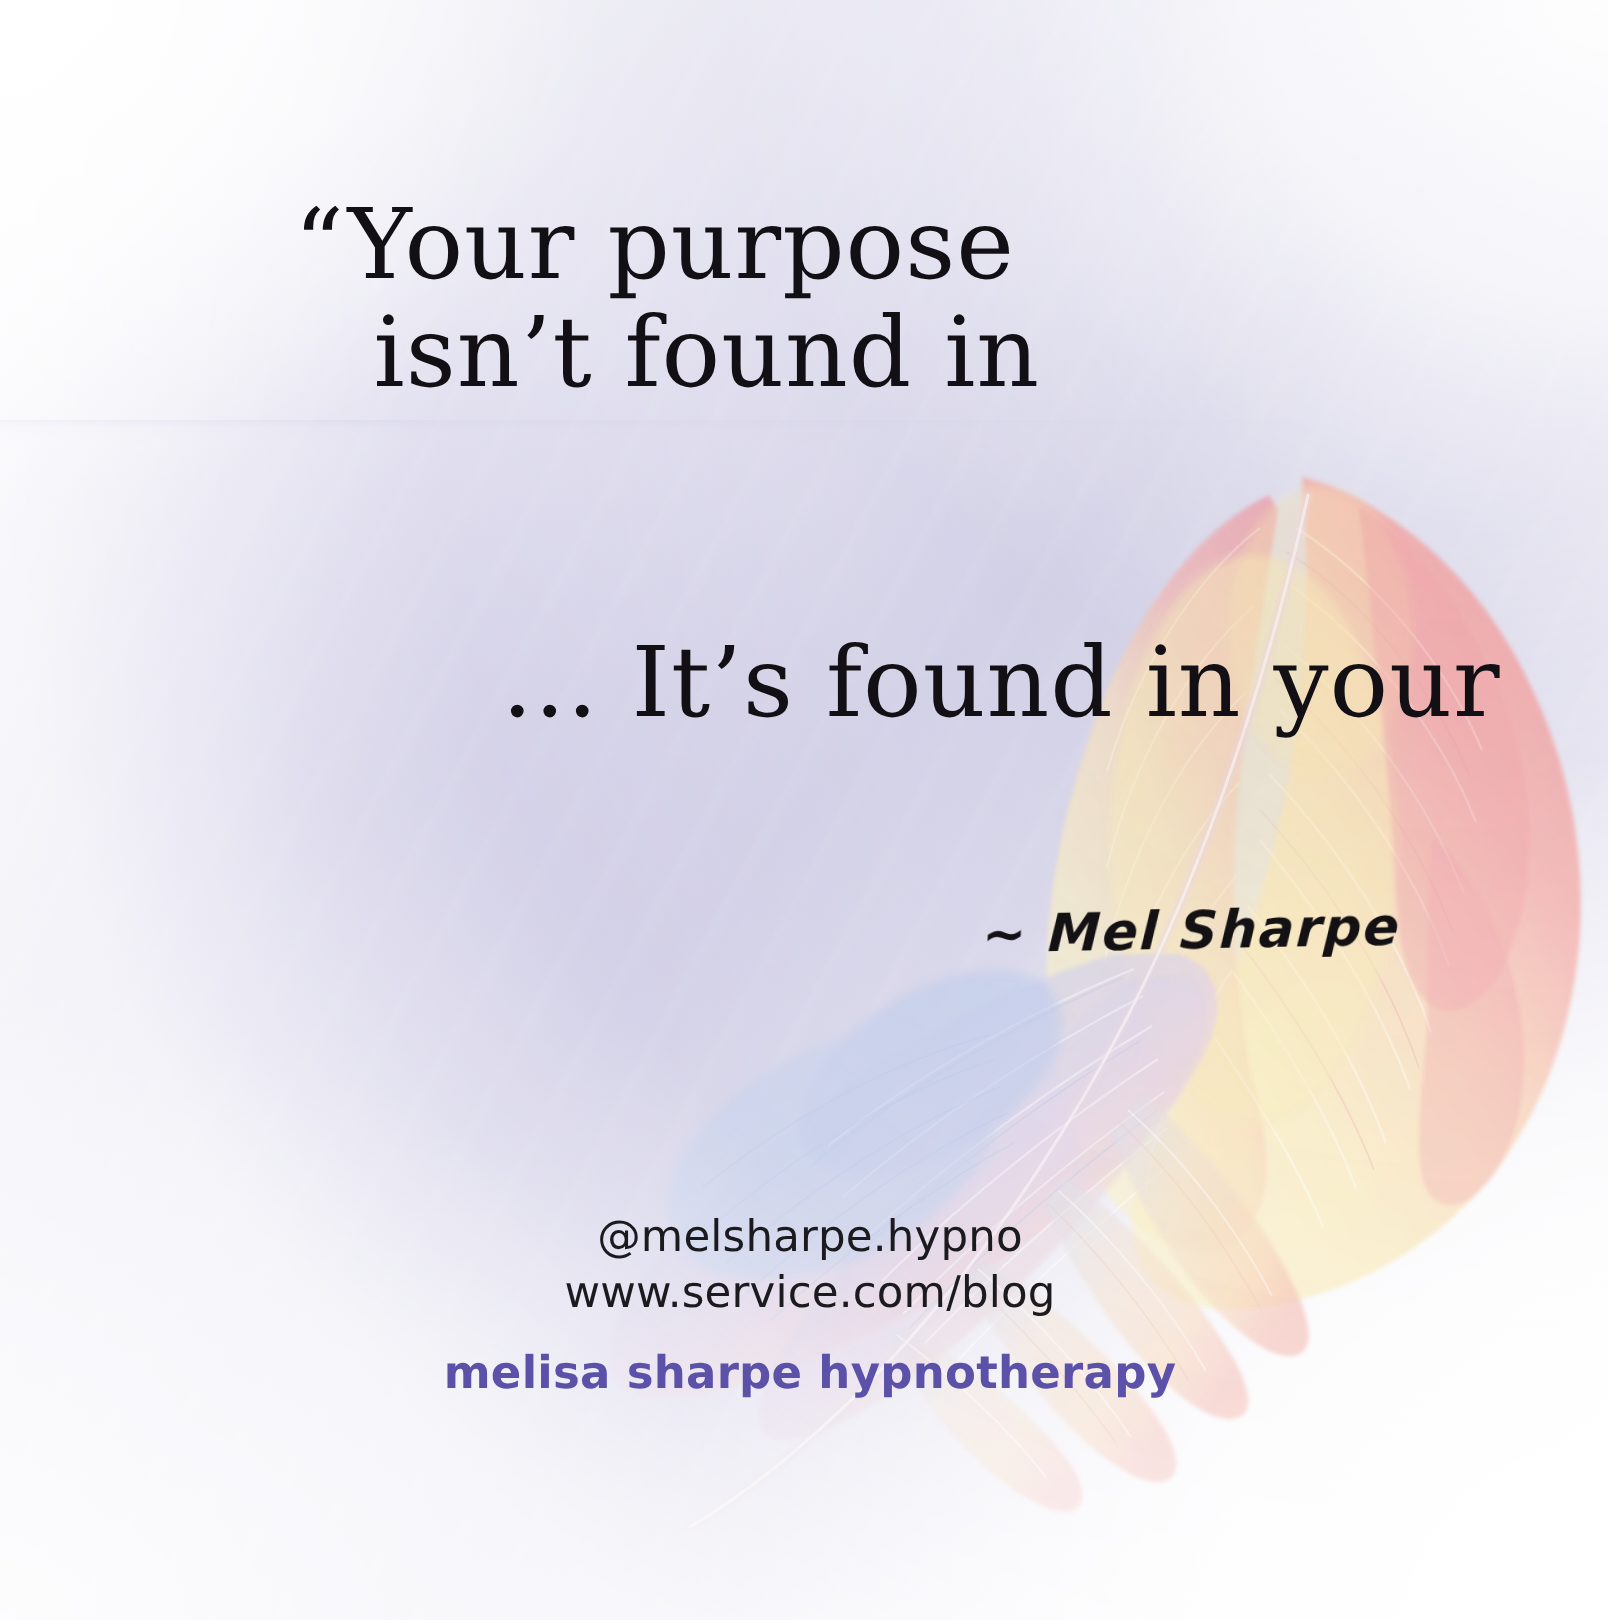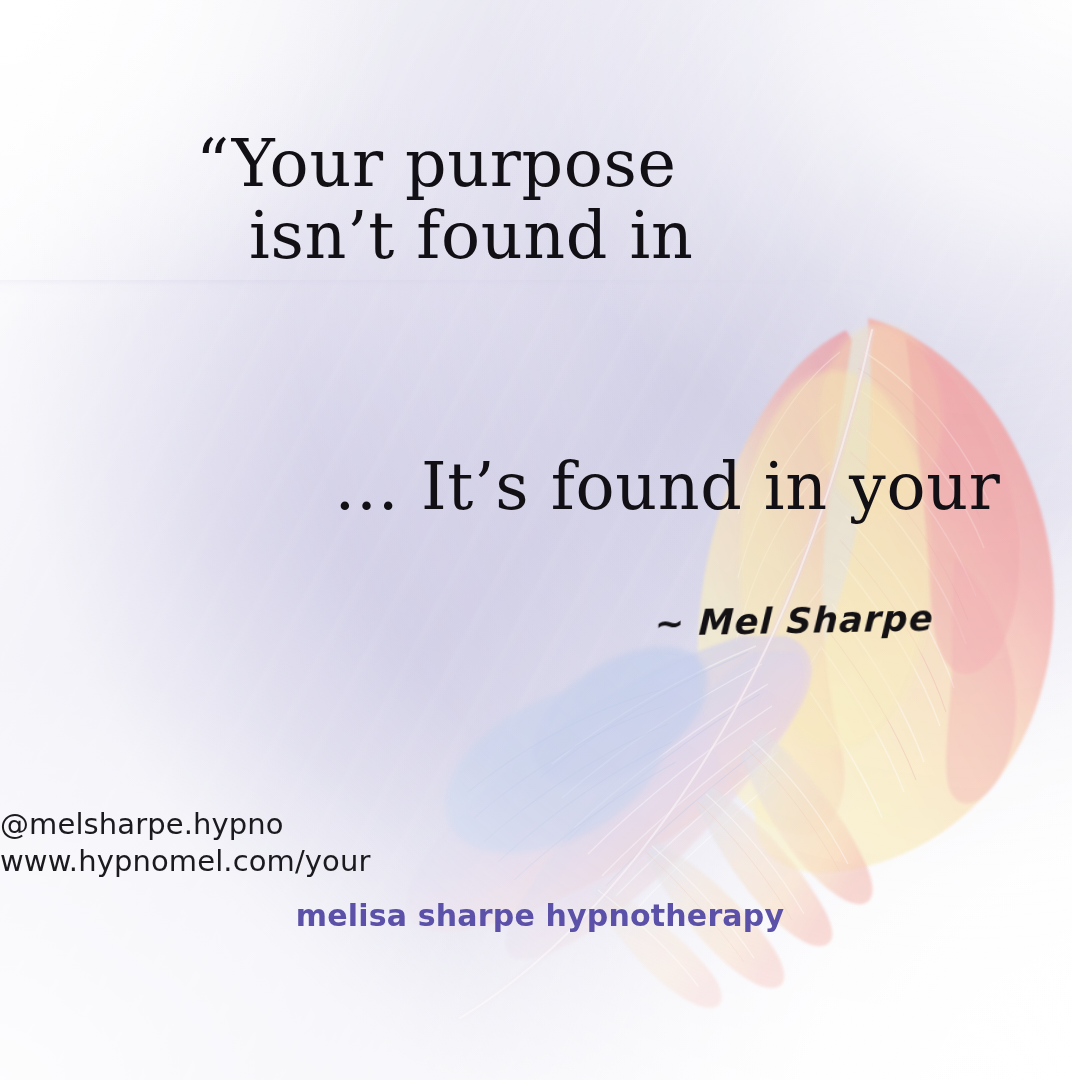--- a/index.html
+++ b/index.html
@@ -89,40 +89,41 @@
     color: #121014;
     font-family: "DejaVu Serif", "Liberation Serif", serif;
     font-weight: 400;
     letter-spacing: .01em;
     line-height: 1.0;
     white-space: nowrap;
   }
   .q-line1 { left: 196px; top: 131px; font-size: 65px; }
   .q-line2 { left: 205px; top: 203px; font-size: 65px; margin-left: 44px; }
   .q-line3 { left: 104px; top: 281px; font-size: 65px; }
-  .q-line4 { left: 334px; top: 423px; font-size: 65px; margin-top: 31px; }
+  .q-line4 { left: 334px; top: 423px; font-size: 65px; }
   .q-line5 { left: 534px; top: 499px; font-size: 65px; }
 
   .attribution {
     position: absolute;
     left: 655px; top: 601px;
     font-family: "DejaVu Sans", "Liberation Sans", sans-serif;
     font-size: 35px;
     font-weight: 600;
     font-style: italic;
     color: #141115;
     letter-spacing: .035em;
     white-space: nowrap;
     transform: skewX(-4deg) rotate(-1.1deg);
   }
 
   .handle-block {
     position: absolute;
     left: 0; top: 806px;
     width: 1080px;
+    text-align: center;
   }
   .handle-line {
     font-family: "DejaVu Sans", "Liberation Sans", sans-serif;
     font-size: 29px;
     font-weight: 400;
     color: #1b1a1e;
     letter-spacing: .004em;
     line-height: 1.28;
   }
 
@@ -364,20 +365,20 @@
   </div>
 
   <div class="quote q-line1">“Your purpose</div>
   <div class="quote q-line2">isn’t found in</div>
   <div class="quote q-line4">… It’s found in your</div>
 
   <div class="attribution">~ Mel Sharpe</div>
 
   <div class="handle-block">
     <div class="handle-line">@melsharpe.hypno</div>
-    <div class="handle-line">www.hypnomel.com/your</div>
+    <div class="handle-line">www.service.com/blog</div>
   </div>
 
   <div class="brand-block">
     <div class="brand-line">melisa sharpe hypnotherapy</div>
   </div>
 
 </div>
 
 </body></html>

